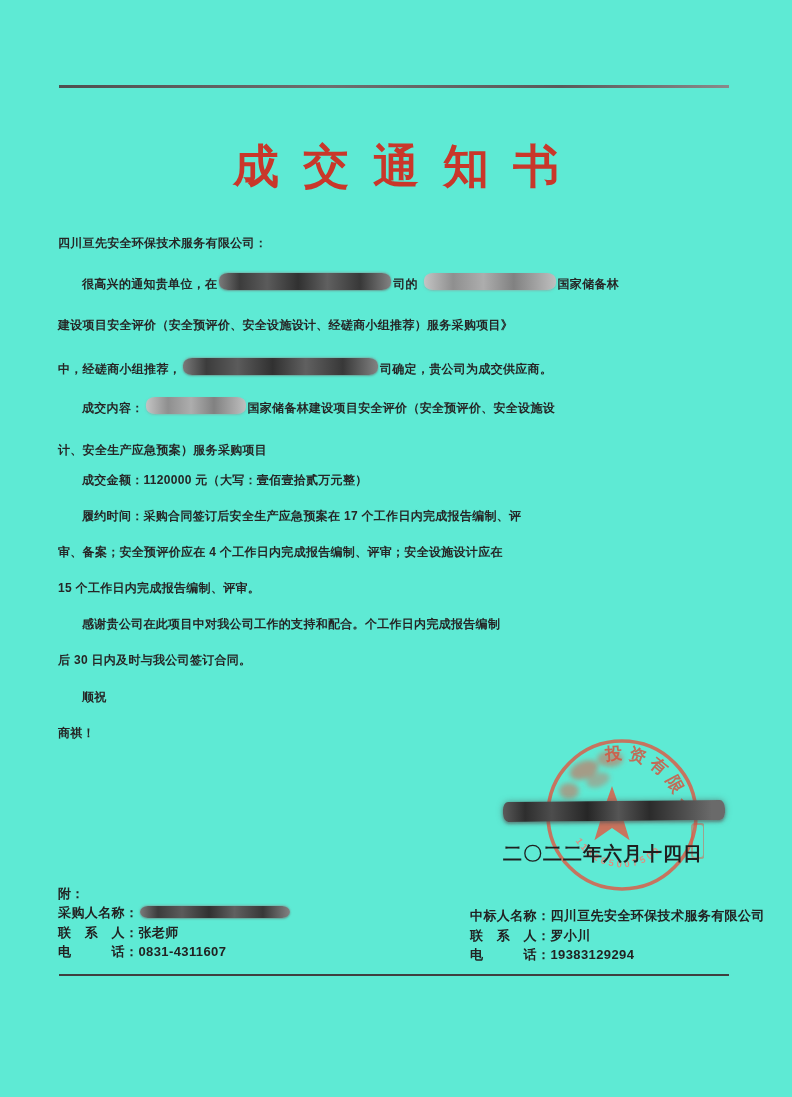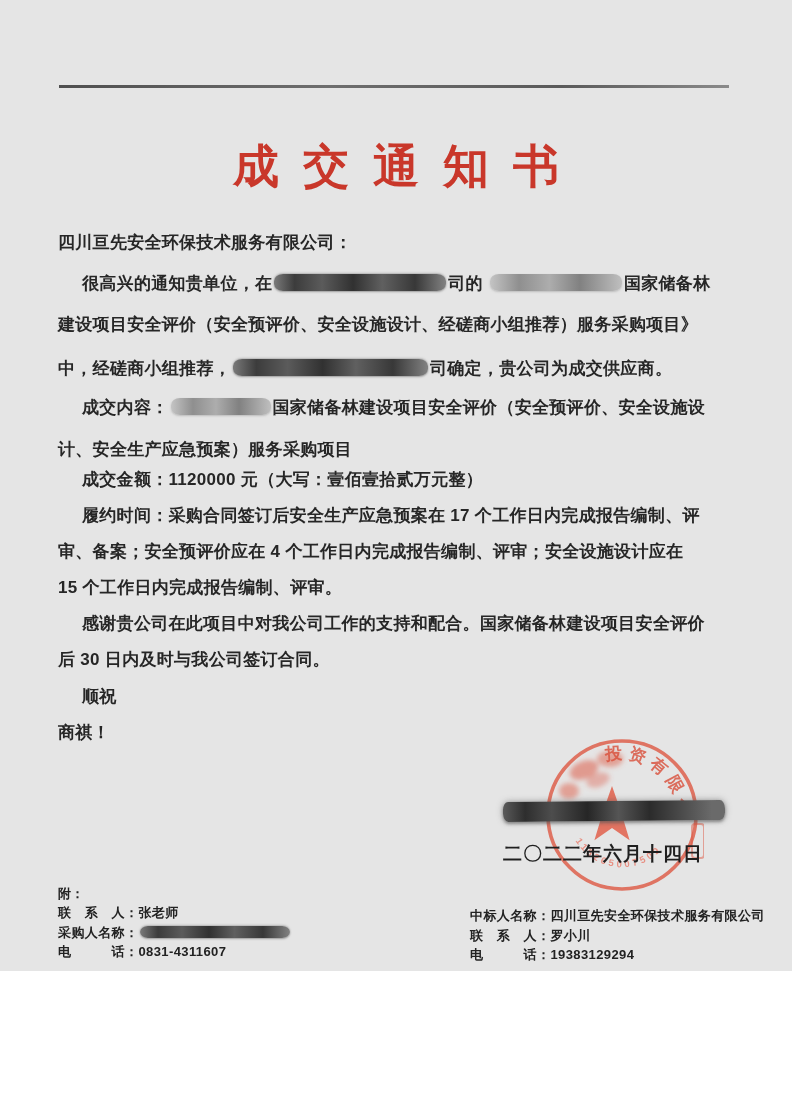--- a/index.html
+++ b/index.html
@@ -1,26 +1,26 @@
 <!DOCTYPE html>
 <html><head>
 <meta charset="utf-8">
 <style>
   html,body{margin:0;padding:0;background:#ffffff;}
-  .page{position:relative;width:792px;height:971px;background:#e5e5e5;overflow:hidden;
+  .page{position:relative;width:792px;height:1097px;background:#5eead4;overflow:hidden;
         font-family:"Liberation Sans","DejaVu Sans",sans-serif;color:#262626;}
   .rule{position:absolute;left:59px;width:670px;height:3px;
         background:linear-gradient(to right,#4f4f4f,#6e6e6e 40%,#5a5a5a 75%,#8a8a8a);}
   .rule-top{top:85px;}
   .rule-bottom{top:974px;height:2px;background:#3f3f3f;}
   .title{position:absolute;top:136px;left:0;width:100%;margin:0;text-align:center;
          font-size:46px;font-weight:700;letter-spacing:24px;padding-left:24px;box-sizing:border-box;
          color:#c9372a;}
   .doc-body{position:absolute;left:58px;top:231px;width:705px;}
-  .line{position:absolute;left:0;white-space:nowrap;font-size:17px;font-weight:700;
+  .line{position:absolute;left:0;white-space:nowrap;font-size:12px;font-weight:700;
         line-height:24px;color:#262626;letter-spacing:0.3px;}
   .line.indent{padding-left:24px;}
   .redaction{display:inline-block;height:17px;border-radius:9px/7px;vertical-align:-2px;
              margin:0 2px;}
   .r-dark{background:linear-gradient(90deg,#7a7a7a,#3c3c3c 12%,#5b5b5b 28%,#313131 46%,#606060 63%,#383838 82%,#828282);
           box-shadow:0 1px 2px rgba(110,110,110,.6),0 -1px 2px rgba(140,140,140,.5);}
   .r-light{background:linear-gradient(90deg,#c4c4c4,#8f8f8f 22%,#adadad 45%,#818181 68%,#bfbfbf);
            box-shadow:0 1px 2px rgba(150,150,150,.5);}
   .sig-area{position:absolute;left:0;top:0;}
   .seal-svg{position:absolute;left:540px;top:736px;}
@@ -51,21 +51,21 @@
       <div class="line" style="top: 0px;"><span>四川亘先安全环保技术服务有限公司：</span></div>
       <div class="line indent" style="top: 41px;"><span>很高兴的通知贵单位，在</span><span class="redaction r-dark" style="width: 172px;"></span><span>司的 </span><span class="redaction r-light" style="width: 132px;"></span><span>国家储备林</span></div>
       <div class="line" style="top: 82px;"><span>建设项目安全评价（安全预评价、安全设施设计、经磋商小组推荐）服务采购项目》</span></div>
       <div class="line" style="top: 126px;"><span>中，经磋商小组推荐，</span><span class="redaction r-dark" style="width: 195px;"></span><span>司确定，贵公司为成交供应商。</span></div>
       <div class="line indent" style="top: 165px;"><span>成交内容：</span><span class="redaction r-light" style="width: 100px;"></span><span>国家储备林建设项目安全评价（安全预评价、安全设施设</span></div>
       <div class="line" style="top: 207px;"><span>计、安全生产应急预案）服务采购项目</span></div>
       <div class="line indent" style="top: 237px;"><span>成交金额：1120000 元（大写：壹佰壹拾贰万元整）</span></div>
       <div class="line indent" style="top: 273px;"><span>履约时间：采购合同签订后安全生产应急预案在 17 个工作日内完成报告编制、评</span></div>
       <div class="line" style="top: 309px;"><span>审、备案；安全预评价应在 4 个工作日内完成报告编制、评审；安全设施设计应在</span></div>
       <div class="line" style="top: 345px;"><span>15 个工作日内完成报告编制、评审。</span></div>
-      <div class="line indent" style="top: 381px;"><span>感谢贵公司在此项目中对我公司工作的支持和配合。国家储备林建设项目安全评价</span></div>
+      <div class="line indent" style="top: 381px;"><span>感谢贵公司在此项目中对我公司工作的支持和配合。个工作日内完成报告编制</span></div>
       <div class="line" style="top: 417px;"><span>后 30 日内及时与我公司签订合同。</span></div>
       <div class="line indent" style="top: 454px; text-align: center;"><span>顺祝</span></div>
       <div class="line" style="top: 490px;"><span>商祺！</span></div>
     </div>
 
   <div class="sig-area">
     <svg class="seal-svg" width="164" height="164" viewBox="0 0 164 164" aria-hidden="true">
       <defs>
         <filter id="blur1" x="-50%" y="-50%" width="200%" height="200%">
           <feGaussianBlur stdDeviation="2.4"></feGaussianBlur>
@@ -89,22 +89,22 @@
         <textPath href="#arcBottom" startOffset="8%" id="seal-serial-textpath">115265007509</textPath>
       </text>
     </svg>
     <div class="seal-redaction"></div>
     <div class="issue-date">二〇二二年六月十四日</div>
   </div>
 
   <div class="footer">
     <div class="attach">附：</div>
     <div class="fcol fcol-left" id="fcol-left">
+        <div class="frow"><span>采购人名称：</span><span class="redaction r-dark" style="width: 150px;"></span></div>
         <div class="frow"><span>联　系　人：</span><span>张老师</span></div>
-        <div class="frow"><span>采购人名称：</span><span class="redaction r-dark" style="width: 150px;"></span></div>
         <div class="frow"><span>电　　　话：</span><span>0831-4311607</span></div>
       </div>
     <div class="fcol fcol-right" id="fcol-right">
         <div class="frow"><span>中标人名称：</span><span>四川亘先安全环保技术服务有限公司</span></div>
         <div class="frow"><span>联　系　人：</span><span>罗小川</span></div>
         <div class="frow"><span>电　　　话：</span><span>19383129294</span></div>
       </div>
   </div>
 
   <div class="rule rule-bottom"></div>

